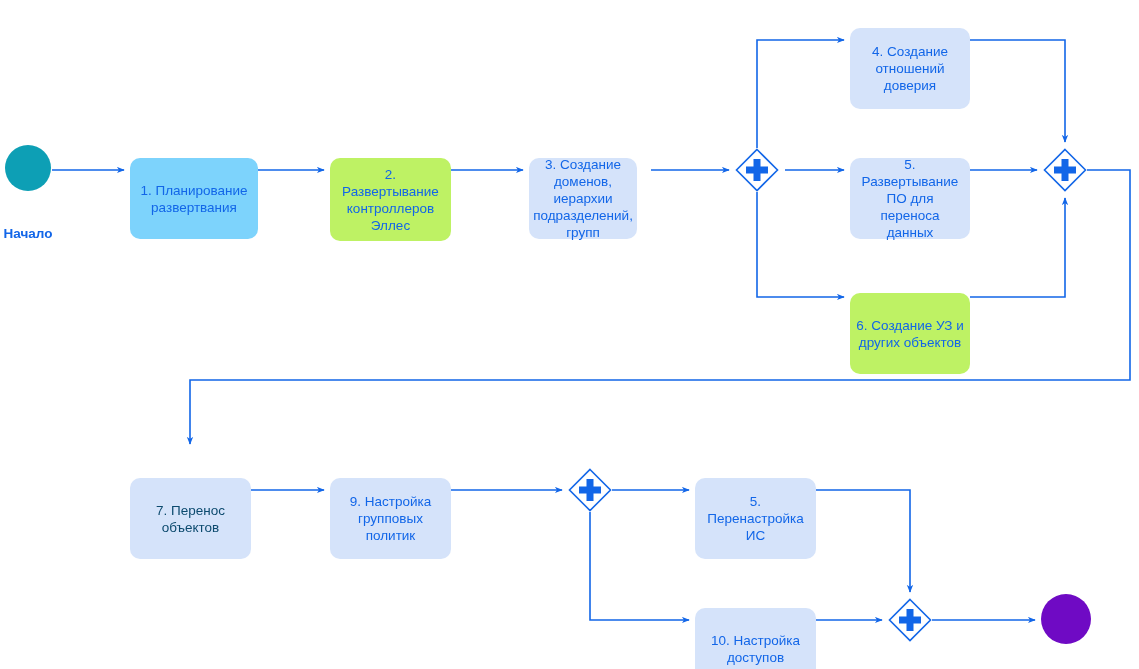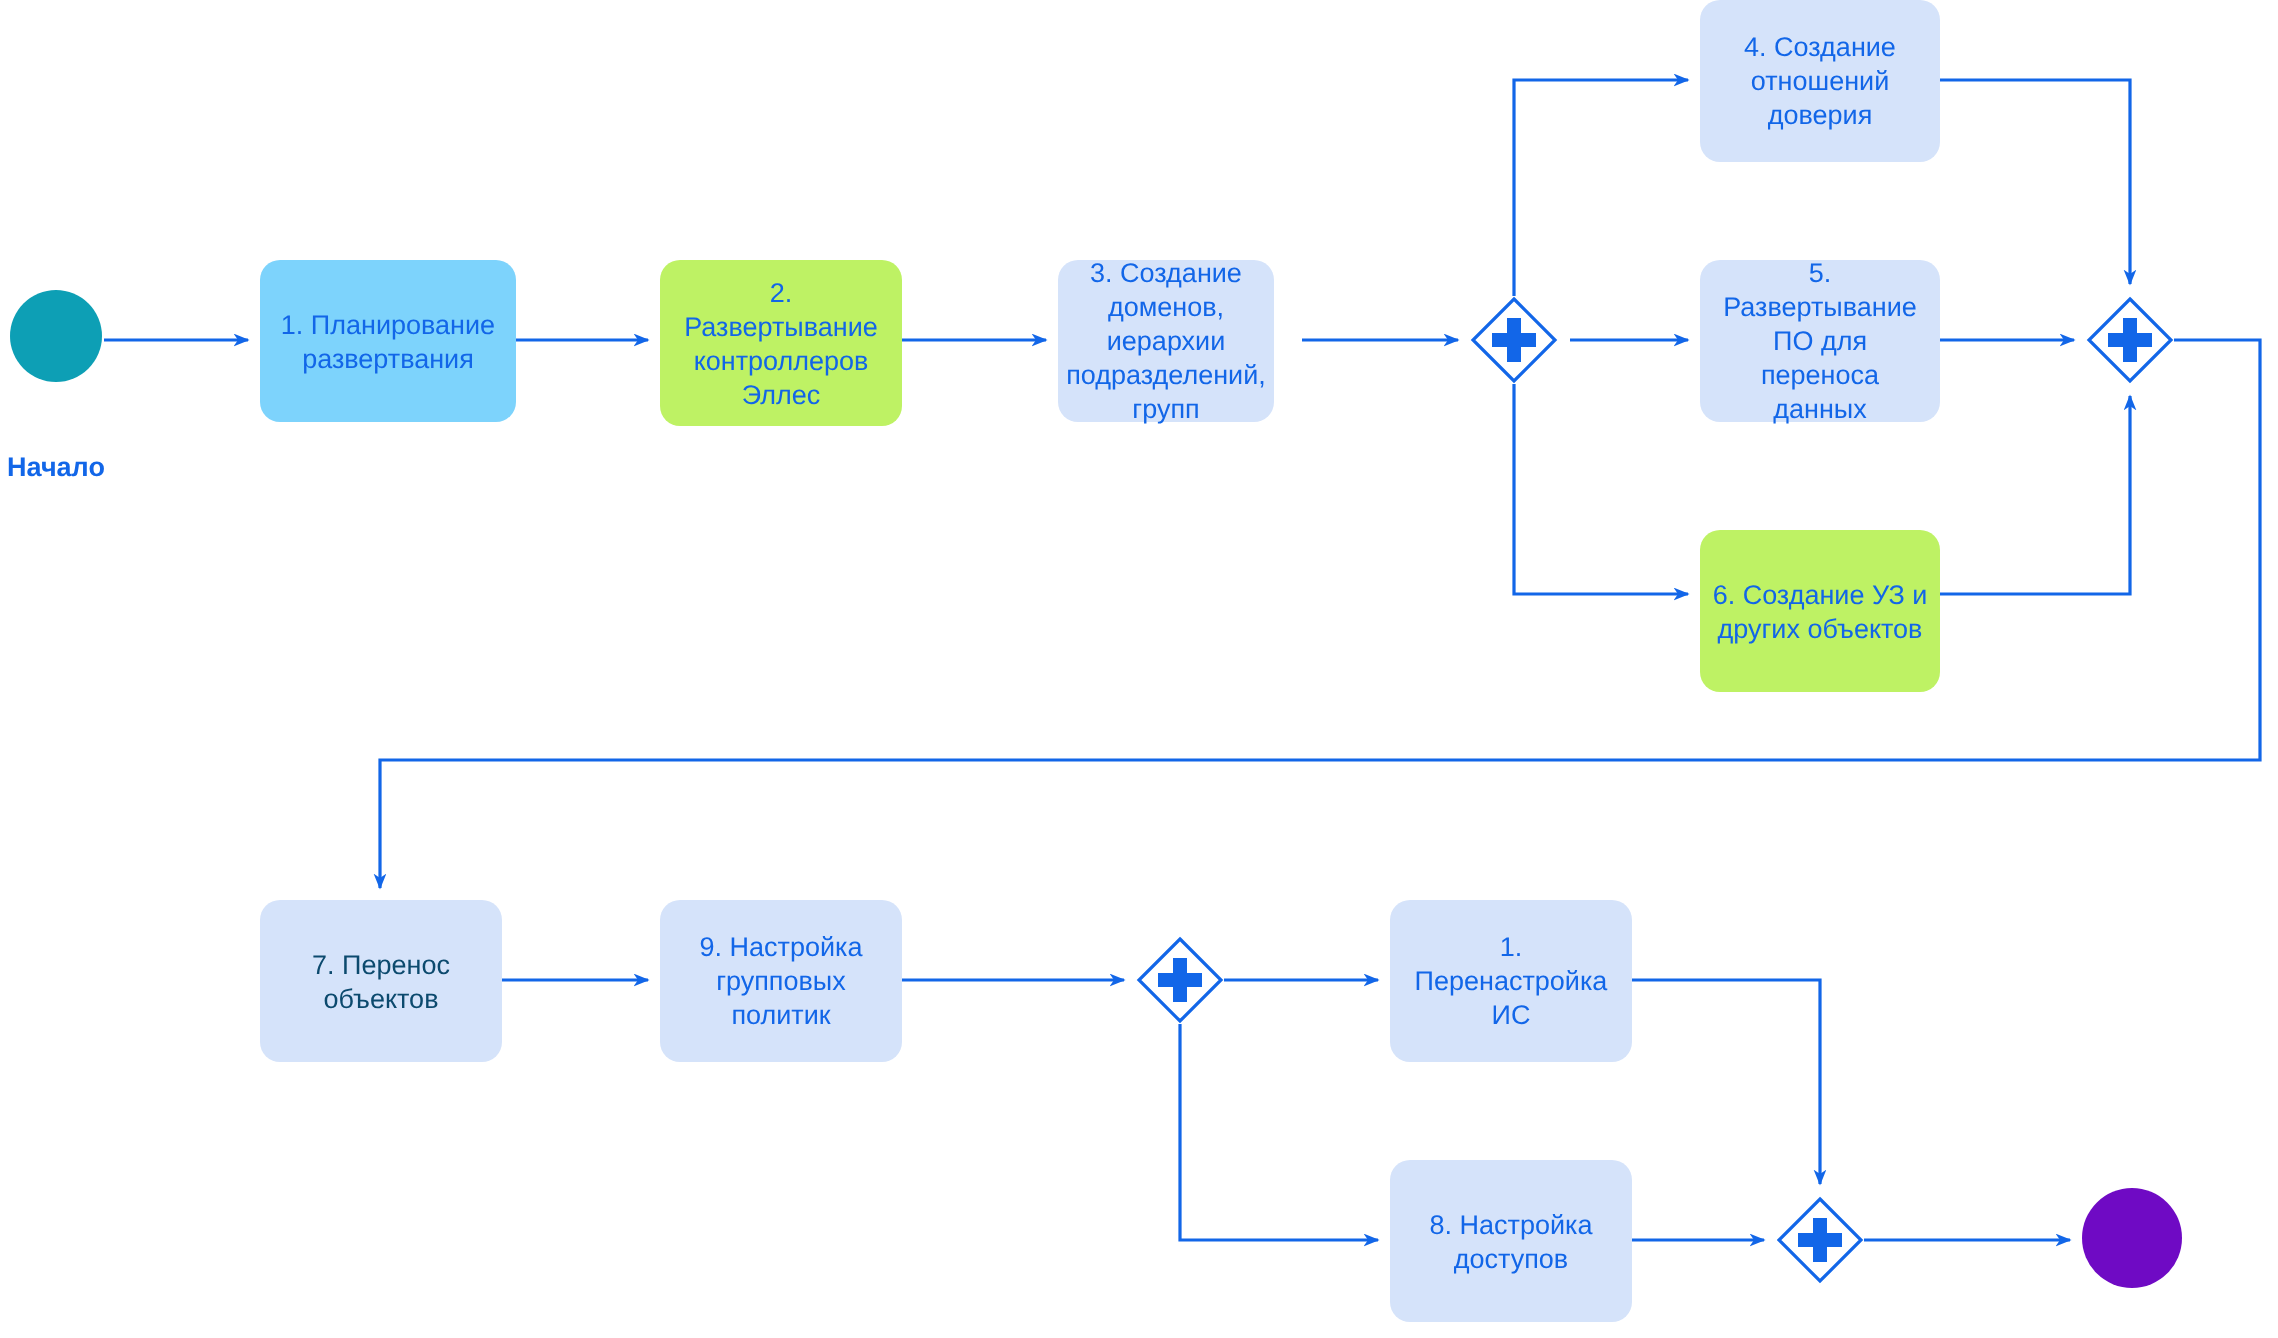--- a/index.html
+++ b/index.html
@@ -29,20 +29,21 @@
     background: #d5e3fa;
     border-radius: 10px;
     display: flex;
     align-items: center;
     justify-content: center;
     text-align: center;
     color: #1266e8;
     font-size: 13.5px;
     line-height: 17px;
     padding: 4px 6px;
+    margin-top: 28px;
   }
   .task span { display: block; }
   .event {
     position: absolute;
     border-radius: 50%;
   }
   .event-label {
     position: absolute;
     color: #1266e8;
     font-size: 13.5px;
@@ -109,24 +110,24 @@
       <div class="task" style="left: 850px; top: 265px; width: 120px; height: 81px; background: #bef264; color: rgb(18, 102, 232);">
         <span>6. Создание УЗ и других объектов</span>
       </div>
       <div class="task" style="left: 130px; top: 450px; width: 121px; height: 81px; background: rgb(213, 227, 250); color: #0c4a6e;">
         <span>7. Перенос объектов</span>
       </div>
       <div class="task" style="left: 330px; top: 450px; width: 121px; height: 81px; background: rgb(213, 227, 250); color: rgb(18, 102, 232);">
         <span>9. Настройка групповых политик</span>
       </div>
       <div class="task" style="left: 695px; top: 450px; width: 121px; height: 81px; background: rgb(213, 227, 250); color: rgb(18, 102, 232);">
-        <span>1. Перенастройка ИС</span>
+        <span>5. Перенастройка ИС</span>
       </div>
       <div class="task" style="left: 695px; top: 580px; width: 121px; height: 81px; background: rgb(213, 227, 250); color: rgb(18, 102, 232);">
-        <span>8. Настройка доступов</span>
+        <span>10. Настройка доступов</span>
       </div>
       <div class="event" style="left: 5px; top: 145px; width: 46px; height: 46px; background: rgb(13, 159, 181);"></div>
       <div class="event-label" style="left: 0px; top: 198px; width: 56px; color: rgb(18, 102, 232);">Начало</div>
       <div class="event" style="left: 1041px; top: 594px; width: 50px; height: 50px; background: rgb(111, 10, 196);"></div>
       <div class="event-label" style="left: 1036px; top: 650px; width: 60px; color: rgb(18, 102, 232);">Эллес</div>
       <div class="gateway" style="left: 735px; top: 148px;"><svg viewBox="0 0 44 44" width="44" height="44">
           <path d="M 22 1.5 L 42.5 22 L 22 42.5 L 1.5 22 Z" fill="#ffffff" stroke="#1266e8" stroke-width="1.6"></path>
           <path d="M 18.5 11 L 25.5 11 L 25.5 18.5 L 33 18.5 L 33 25.5 L 25.5 25.5 L 25.5 33 L 18.5 33 L 18.5 25.5 L 11 25.5 L 11 18.5 L 18.5 18.5 Z" fill="#1266e8"></path>
         </svg></div>
       <div class="gateway" style="left: 1043px; top: 148px;"><svg viewBox="0 0 44 44" width="44" height="44">

